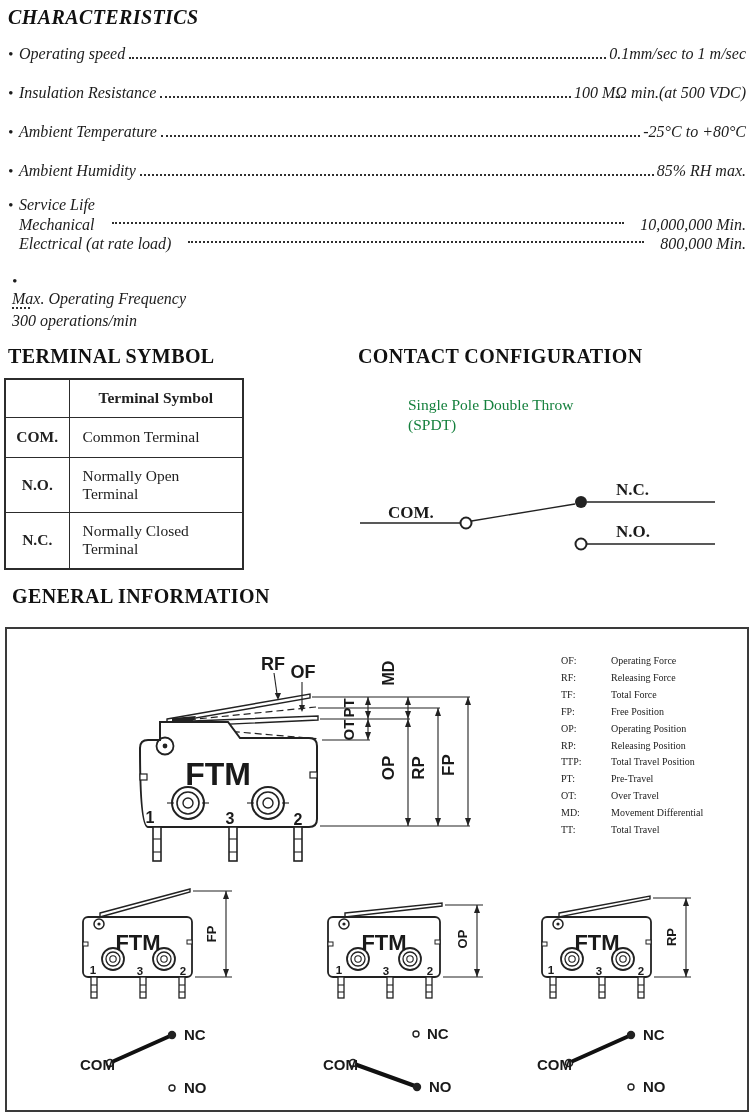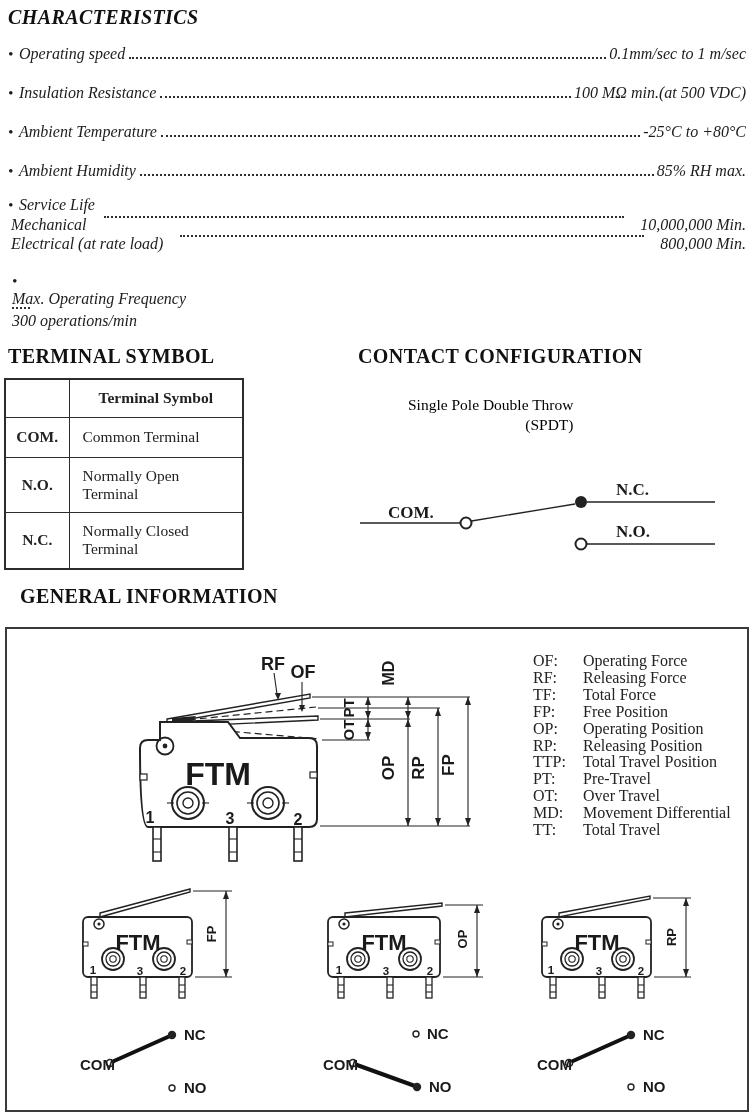--- a/index.html
+++ b/index.html
@@ -14,45 +14,45 @@
   }
   
   #characteristics { position:absolute; left:8px; top:6px; width:740px;font-style:italic; }
   .spec-row { display:flex; align-items:baseline; font-size:16px; line-height:17px; margin-top:21px; }
   .spec-row.first { margin-top:16px; }
   .bullet { width:11px; flex:0 0 11px; }
   .bullet::before { content:"\2022"; font-size:15px; }
   .dots { flex:1 1 auto; min-width:18px; border-bottom:2px dotted #2e2e2e; margin:0 3px 3px 4px; }
   .spec-value { white-space:nowrap; padding-right:2px; }
   .svc-group { margin-top:16px; }
-  .svc-sub { display:flex; align-items:flex-start; font-size:16px; line-height:17px; margin-top:2px; margin-left:3px;gap:13px; }
+  .svc-sub { display:flex; align-items:center; font-size:16px; line-height:17px; margin-top:2px; margin-left:11px;gap:13px; }
   .freq-row { margin-top:20px;flex-direction:column; }
   
   #terminal-symbol { position:absolute; left:8px; top:345px; width:330px; }
   table.tsym { border-collapse:collapse; margin-top:10px; margin-left:-4px; width:240px; table-layout:fixed; }
   table.tsym, table.tsym td, table.tsym th { border:1.6px solid #2c2c2c; }
   table.tsym { border-width:2.2px; }
   table.tsym col.c1 { width:64px; }
   table.tsym td, table.tsym th { font-size:15.5px; color:#222; vertical-align:middle; }
   table.tsym th { font-weight:bold; text-align:center; height:38px; }
   table.tsym td.sym { font-weight:bold; text-align:center; }
   table.tsym td.desc { padding:6px 8px 6px 13px; line-height:18px; }
   tr.r-com td { height:40px; }
   tr.r-no td { height:55px; }
   tr.r-nc td { height:57px; }
   
   #contact-configuration { position:absolute; left:358px; top:345px; width:398px; height:230px; }
-  .spdt { position:absolute; left:50px; top:50px; font-size:15.5px; line-height:20px; color:#000000;text-align:right; }
+  .spdt { position:absolute; left:50px; top:50px; font-size:15.5px; line-height:20px; color:#15803d; }
   #cc-svg { position:absolute; left:0; top:130px; }
   
-  #gi-title { position:absolute; left:20px; top:585px; }
+  #gi-title { position:absolute; left:12px; top:585px; }
   #gi-box { position:absolute; left:5px; top:627px; width:744px; height:485px; border:2px solid #3a3a3a; }
   #main-fig { position:absolute; left:93px; top:13px; }
   #legend { position:absolute; left:526px; top:24px; width:205px; }
-  .lg-row { display:grid; grid-template-columns:50px auto; font-size:16px; line-height:16.9px; color:#222; }
+  .lg-row { display:grid; grid-template-columns:50px auto; font-size:10px; line-height:16.9px; color:#222;margin-left:28px; }
   .fig-svg { position:absolute; top:251px; }
   #fig-fp { left:53px; }
   #fig-op { left:293px; }
   #fig-rp { left:513px; }
   
   svg text { fill:#1a1a1a; }
   .sans-b { font-family:"Liberation Sans", sans-serif; font-weight:bold; }
   .serif-b { font-family:"Liberation Serif", serif; font-weight:bold; }
   .ln { stroke:#222; stroke-width:1.3; fill:none; }
   .thin { stroke:#222; stroke-width:1.1; fill:none; }

